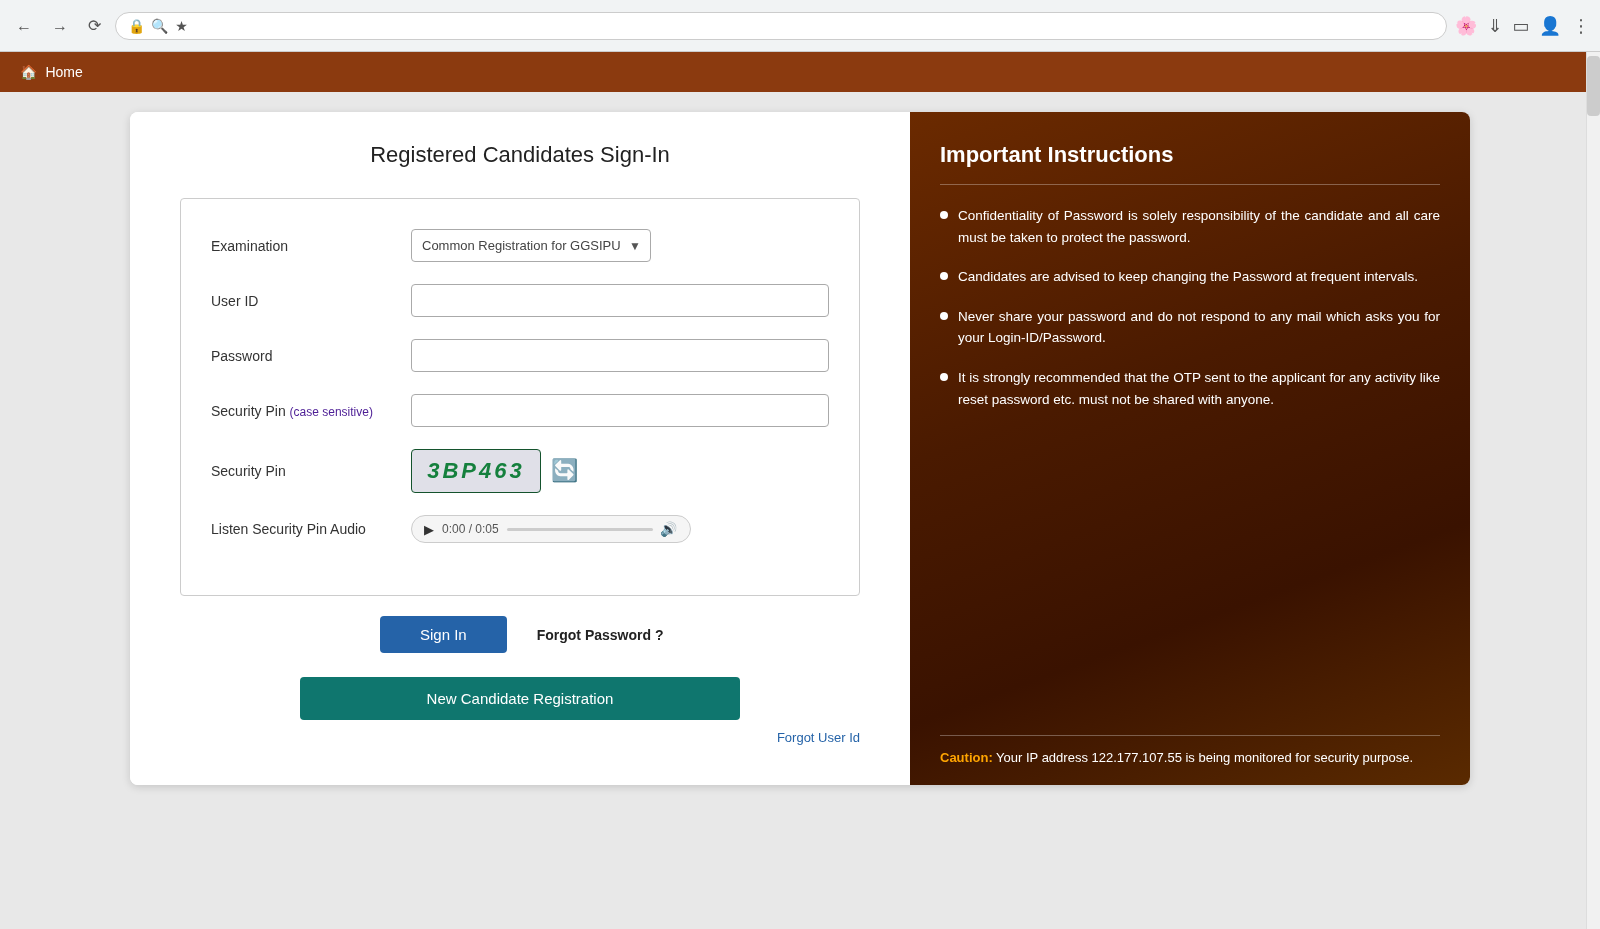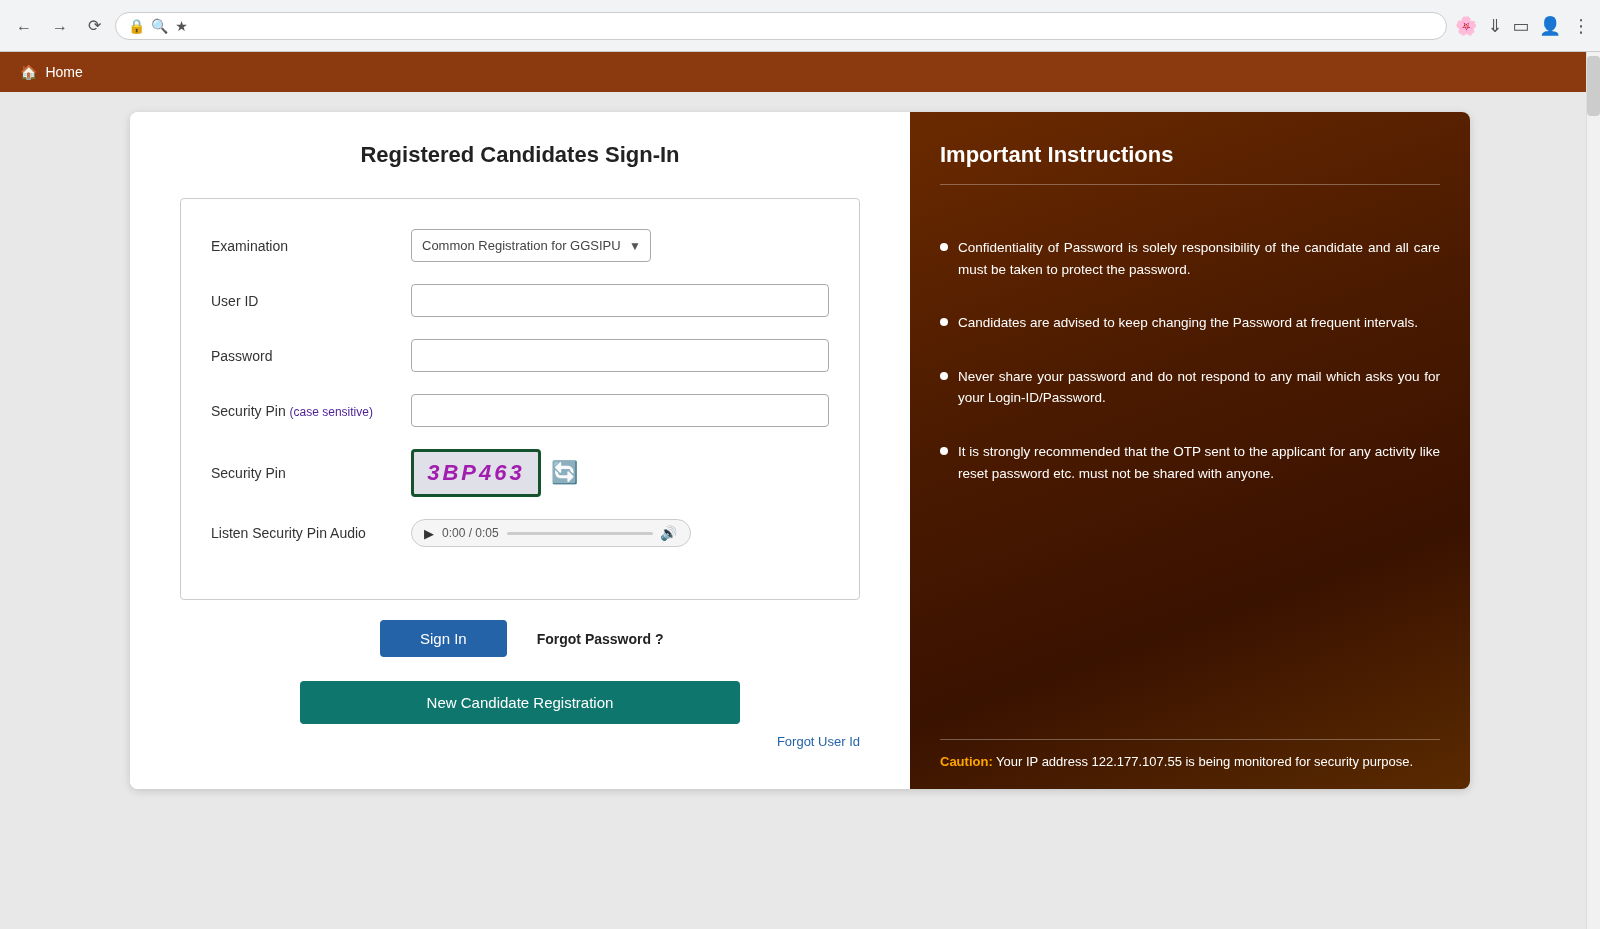--- a/index.html
+++ b/index.html
@@ -79,21 +79,21 @@
 
     
     .form-panel {
       flex: 1;
       padding: 30px 50px 40px 50px;
       background: white;
     }
     .form-title {
       text-align: center;
       font-size: 22px;
-      font-weight: bold;
+      font-weight: normal;
       color: #222;
       margin-bottom: 30px;
     }
     .form-inner {
       border: 1px solid #ccc;
       border-radius: 4px;
       padding: 30px 30px 30px 30px;
     }
     .form-row {
       display: flex;
@@ -150,26 +150,26 @@
     }
 
     
     .captcha-row {
       display: flex;
       align-items: center;
       gap: 10px;
     }
     .captcha-box {
       background: #e0e0e8;
-      border: 3px solid #14532d;
+      border: 1px solid #14532d;
       border-radius: 4px;
       padding: 8px 4px;
       font-size: 22px;
       font-weight: bold;
-      color: #a21caf;
+      color: #15803d;
       font-style: italic;
       letter-spacing: 3px;
       min-width: 130px;
       text-align: center;
     }
     .refresh-btn {
       background: none;
       border: none;
       cursor: pointer;
       font-size: 22px;
@@ -289,21 +289,20 @@
       flex: 1;
     }
     .instruction-list li {
       display: flex;
       gap: 10px;
       margin-bottom: 18px;
       font-size: 13.5px;
       line-height: 1.6;
       color: white;
       text-align: justify;
-      margin-top: 32px;
     }
     .bullet {
       width: 8px;
       height: 8px;
       background: white;
       border-radius: 50%;
       flex-shrink: 0;
       margin-top: 6px;
     }
     .caution-section {

